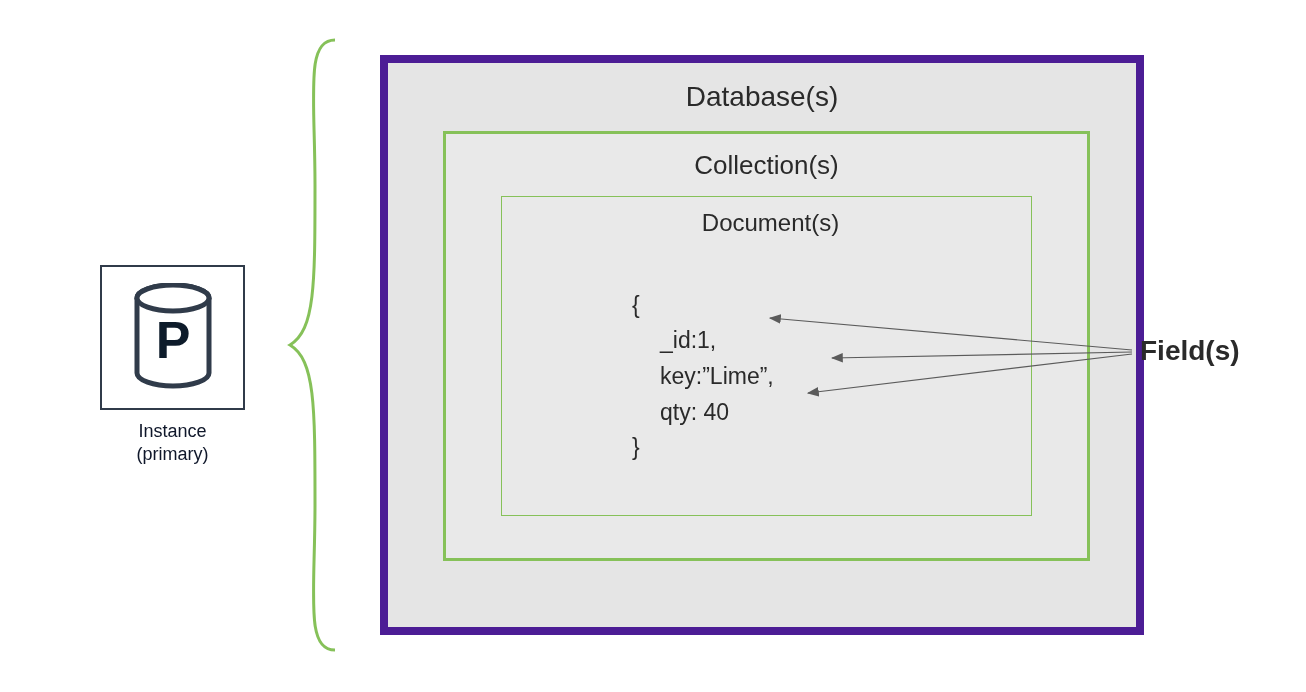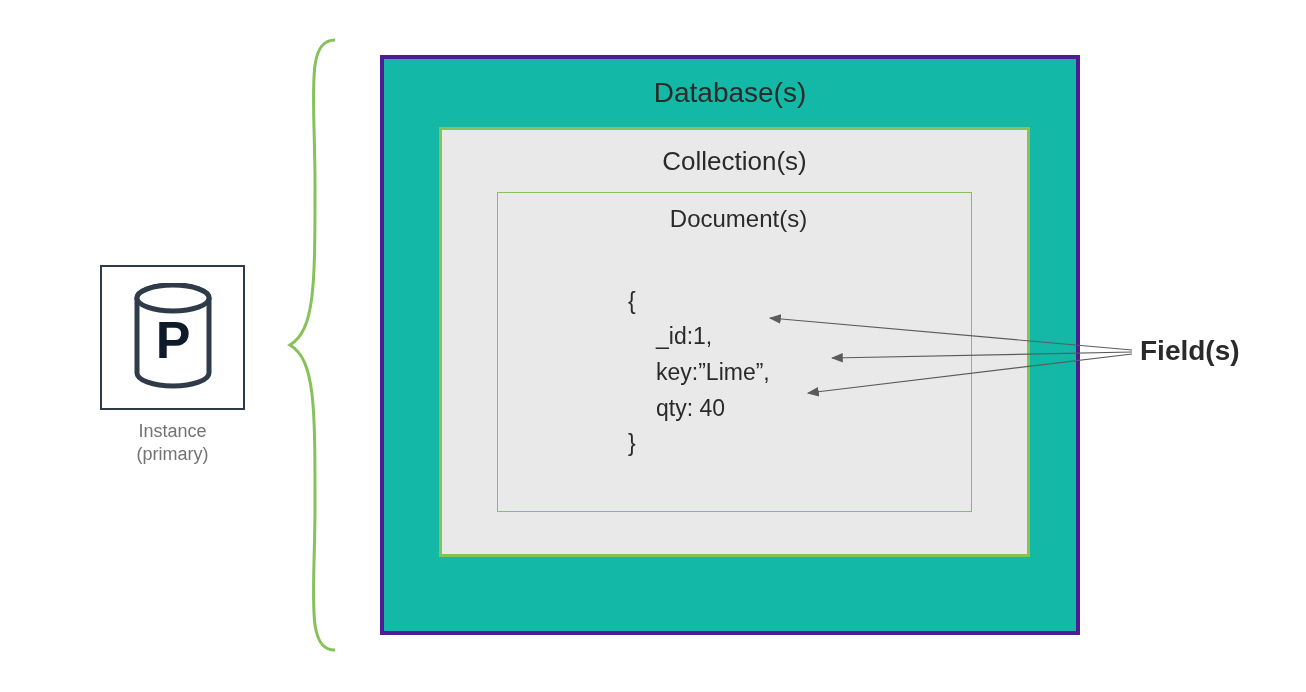--- a/index.html
+++ b/index.html
@@ -29,42 +29,42 @@
     display: flex;
     align-items: center;
     justify-content: center;
     margin: 0 auto;
     background: #ffffff;
   }
   svg.db-cyl { display: block; }
   .instance-caption {
     margin-top: 10px;
     font-size: 18px;
-    color: #737373;
+    color: #0f172a;
     line-height: 1.25;
   }
 
   
   .brace-wrap {
     position: absolute;
     left: 285px;
     top: 35px;
     width: 60px;
     height: 620px;
   }
 
   
   .db-box {
     position: absolute;
     left: 380px;
     top: 55px;
-    width: 700px;
+    width: 764px;
     height: 580px;
-    background: #14b8a6;
-    border: 4px solid #4c1d95;
+    background: #e5e5e5;
+    border: 8px solid #4c1d95;
   }
   .db-title {
     text-align: center;
     font-size: 28px;
     padding-top: 18px;
   }
 
   .coll-box {
     position: absolute;
     left: 55px;

